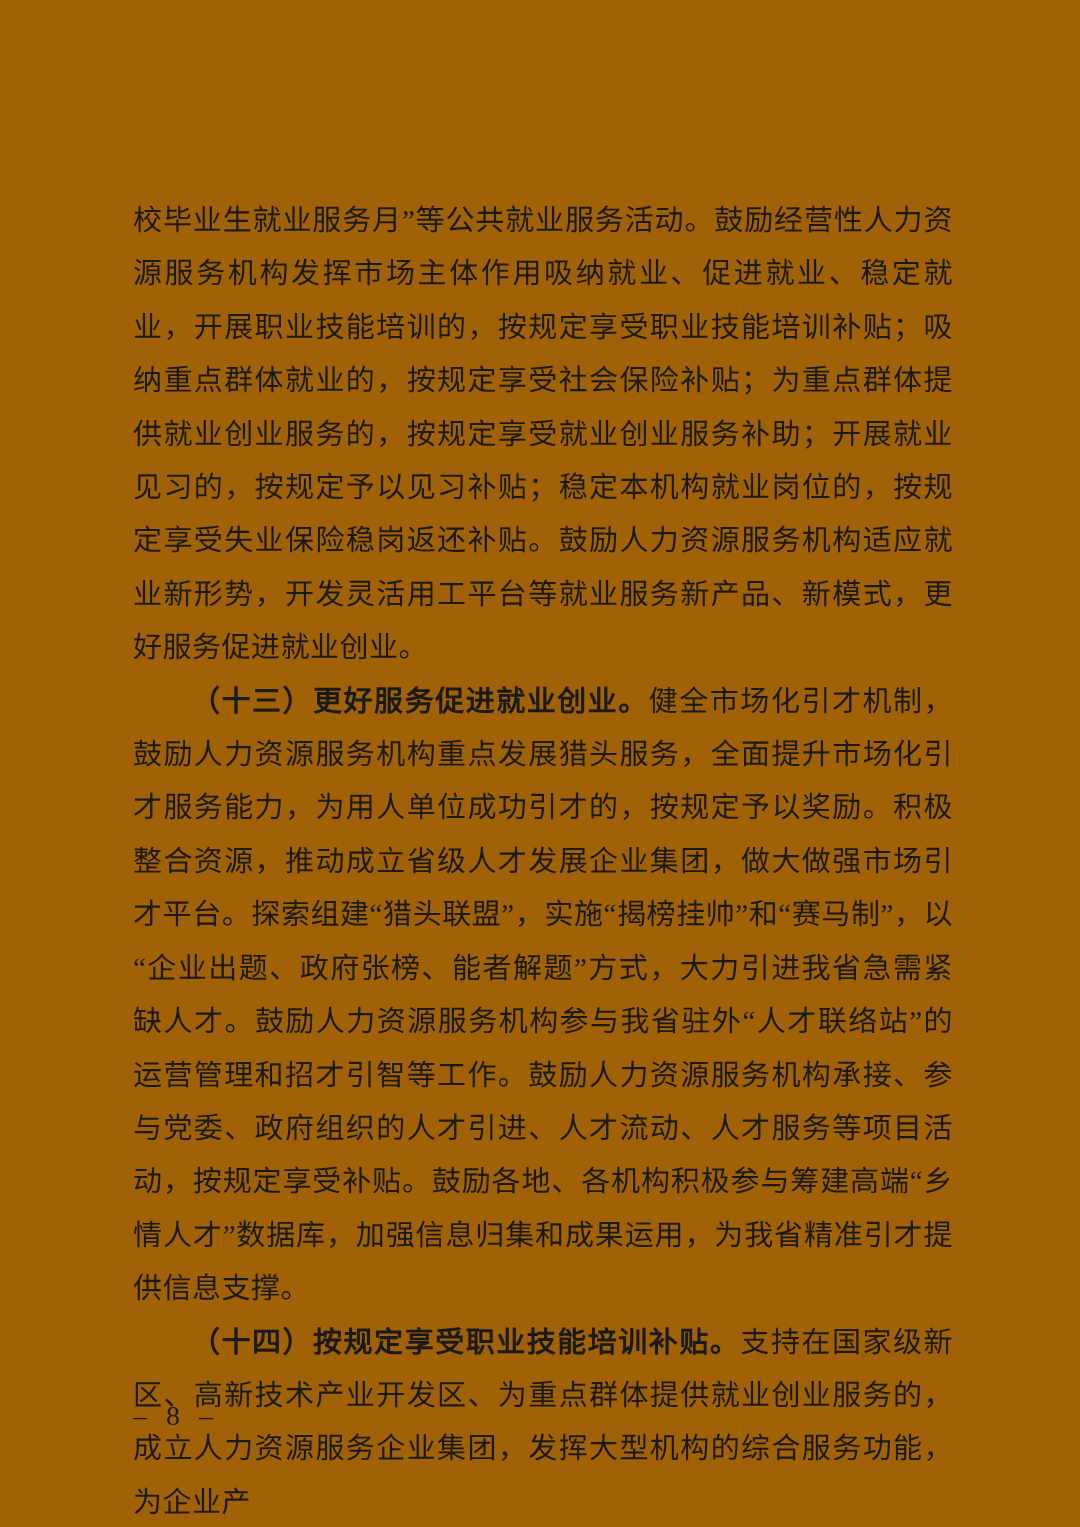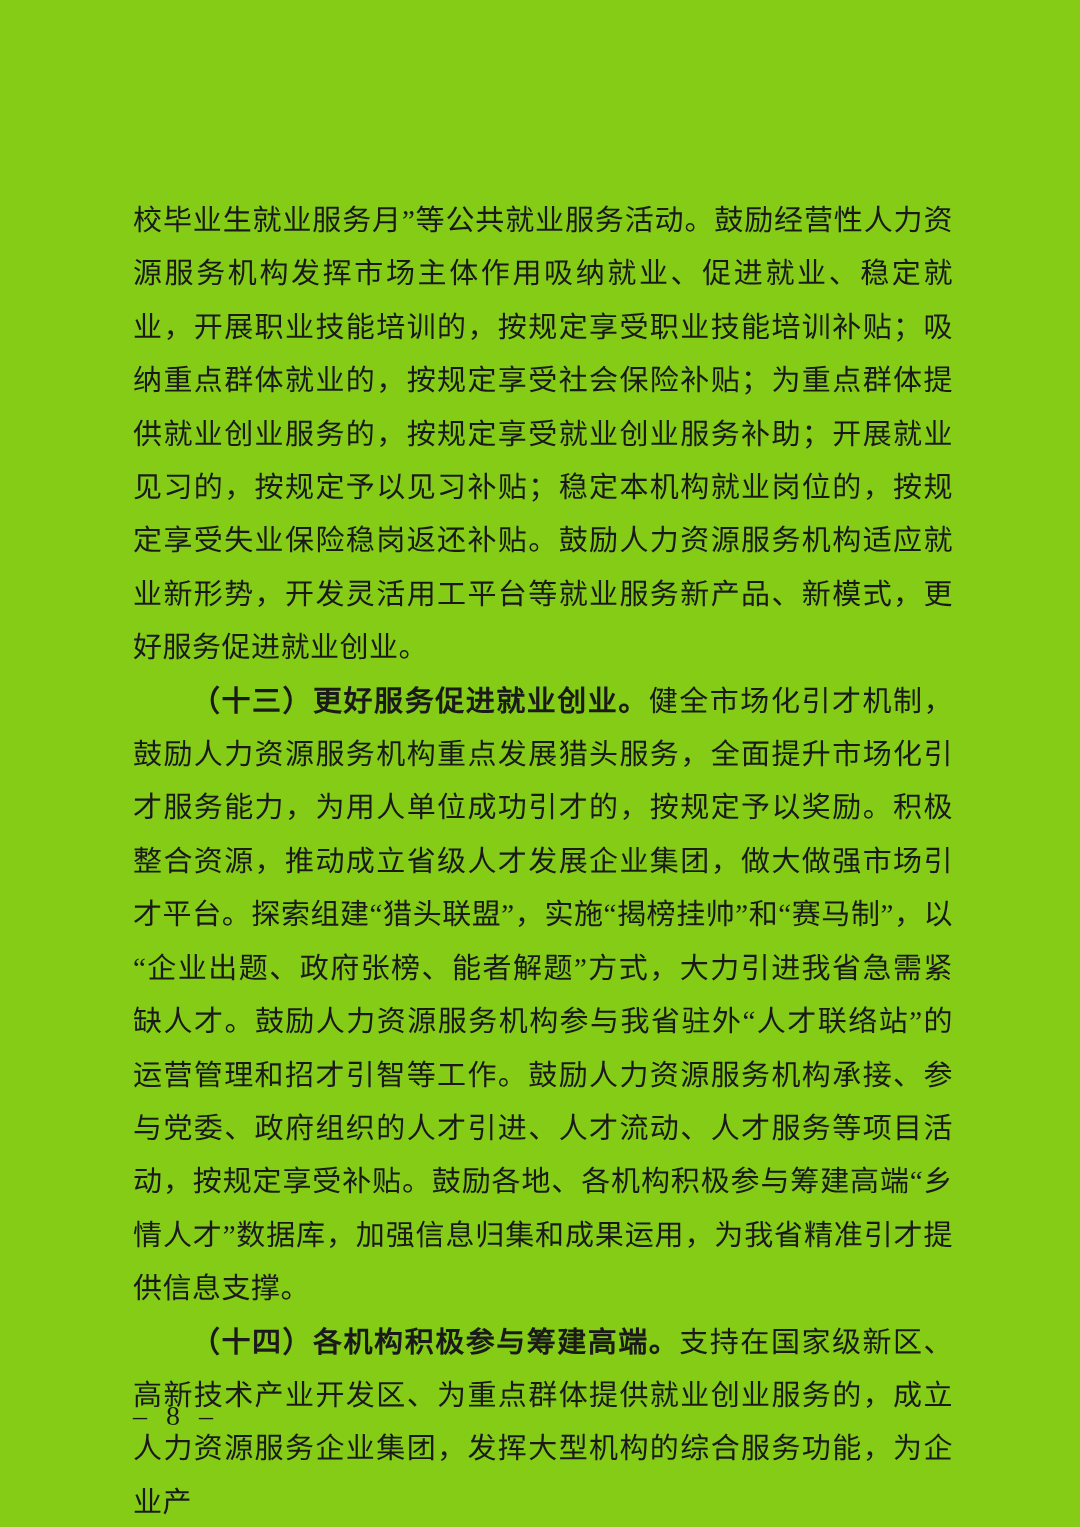--- a/index.html
+++ b/index.html
@@ -10,21 +10,21 @@
     width: 1080px;
     height: 1527px;
     position: relative;
     background: #ffffff;
     font-family: "Liberation Serif", "DejaVu Serif", serif;
     color: #1a1a1a;
   }
   .page {
     position: absolute;
     inset: 0;
-    background: #84cc16;
+    background: #a16207;
     overflow: hidden;
   }
   .doc-body {
     position: absolute;
     left: 133px;
     top: 194px;
     width: 820px;
     font-size: 29px;
     line-height: 53.4px;
     text-align: justify;
@@ -51,16 +51,16 @@
     color: #1a1a1a;
   }
 </style>
 </head>
 <body>
 
 <div class="page">
   <div class="doc-body">
       <p><span>校毕业生就业服务月”等公共就业服务活动。鼓励经营性人力资源服务机构发挥市场主体作用吸纳就业、促进就业、稳定就业，开展职业技能培训的，按规定享受职业技能培训补贴；吸纳重点群体就业的，按规定享受社会保险补贴；为重点群体提供就业创业服务的，按规定享受就业创业服务补助；开展就业见习的，按规定予以见习补贴；稳定本机构就业岗位的，按规定享受失业保险稳岗返还补贴。鼓励人力资源服务机构适应就业新形势，开发灵活用工平台等就业服务新产品、新模式，更好服务促进就业创业。</span></p>
       <p class="indent"><b>（十三）更好服务促进就业创业。</b><span>健全市场化引才机制，鼓励人力资源服务机构重点发展猎头服务，全面提升市场化引才服务能力，为用人单位成功引才的，按规定予以奖励。积极整合资源，推动成立省级人才发展企业集团，做大做强市场引才平台。探索组建“猎头联盟”，实施“揭榜挂帅”和“赛马制”，以“企业出题、政府张榜、能者解题”方式，大力引进我省急需紧缺人才。鼓励人力资源服务机构参与我省驻外“人才联络站”的运营管理和招才引智等工作。鼓励人力资源服务机构承接、参与党委、政府组织的人才引进、人才流动、人才服务等项目活动，按规定享受补贴。鼓励各地、各机构积极参与筹建高端“乡情人才”数据库，加强信息归集和成果运用，为我省精准引才提供信息支撑。</span></p>
-      <p class="indent"><b>（十四）各机构积极参与筹建高端。</b><span>支持在国家级新区、高新技术产业开发区、为重点群体提供就业创业服务的，成立人力资源服务企业集团，发挥大型机构的综合服务功能，为企业产</span></p>
+      <p class="indent"><b>（十四）按规定享受职业技能培训补贴。</b><span>支持在国家级新区、高新技术产业开发区、为重点群体提供就业创业服务的，成立人力资源服务企业集团，发挥大型机构的综合服务功能，为企业产</span></p>
     </div>
   <div class="page-number">– 8 –</div>
 </div>
 
 </body></html>

